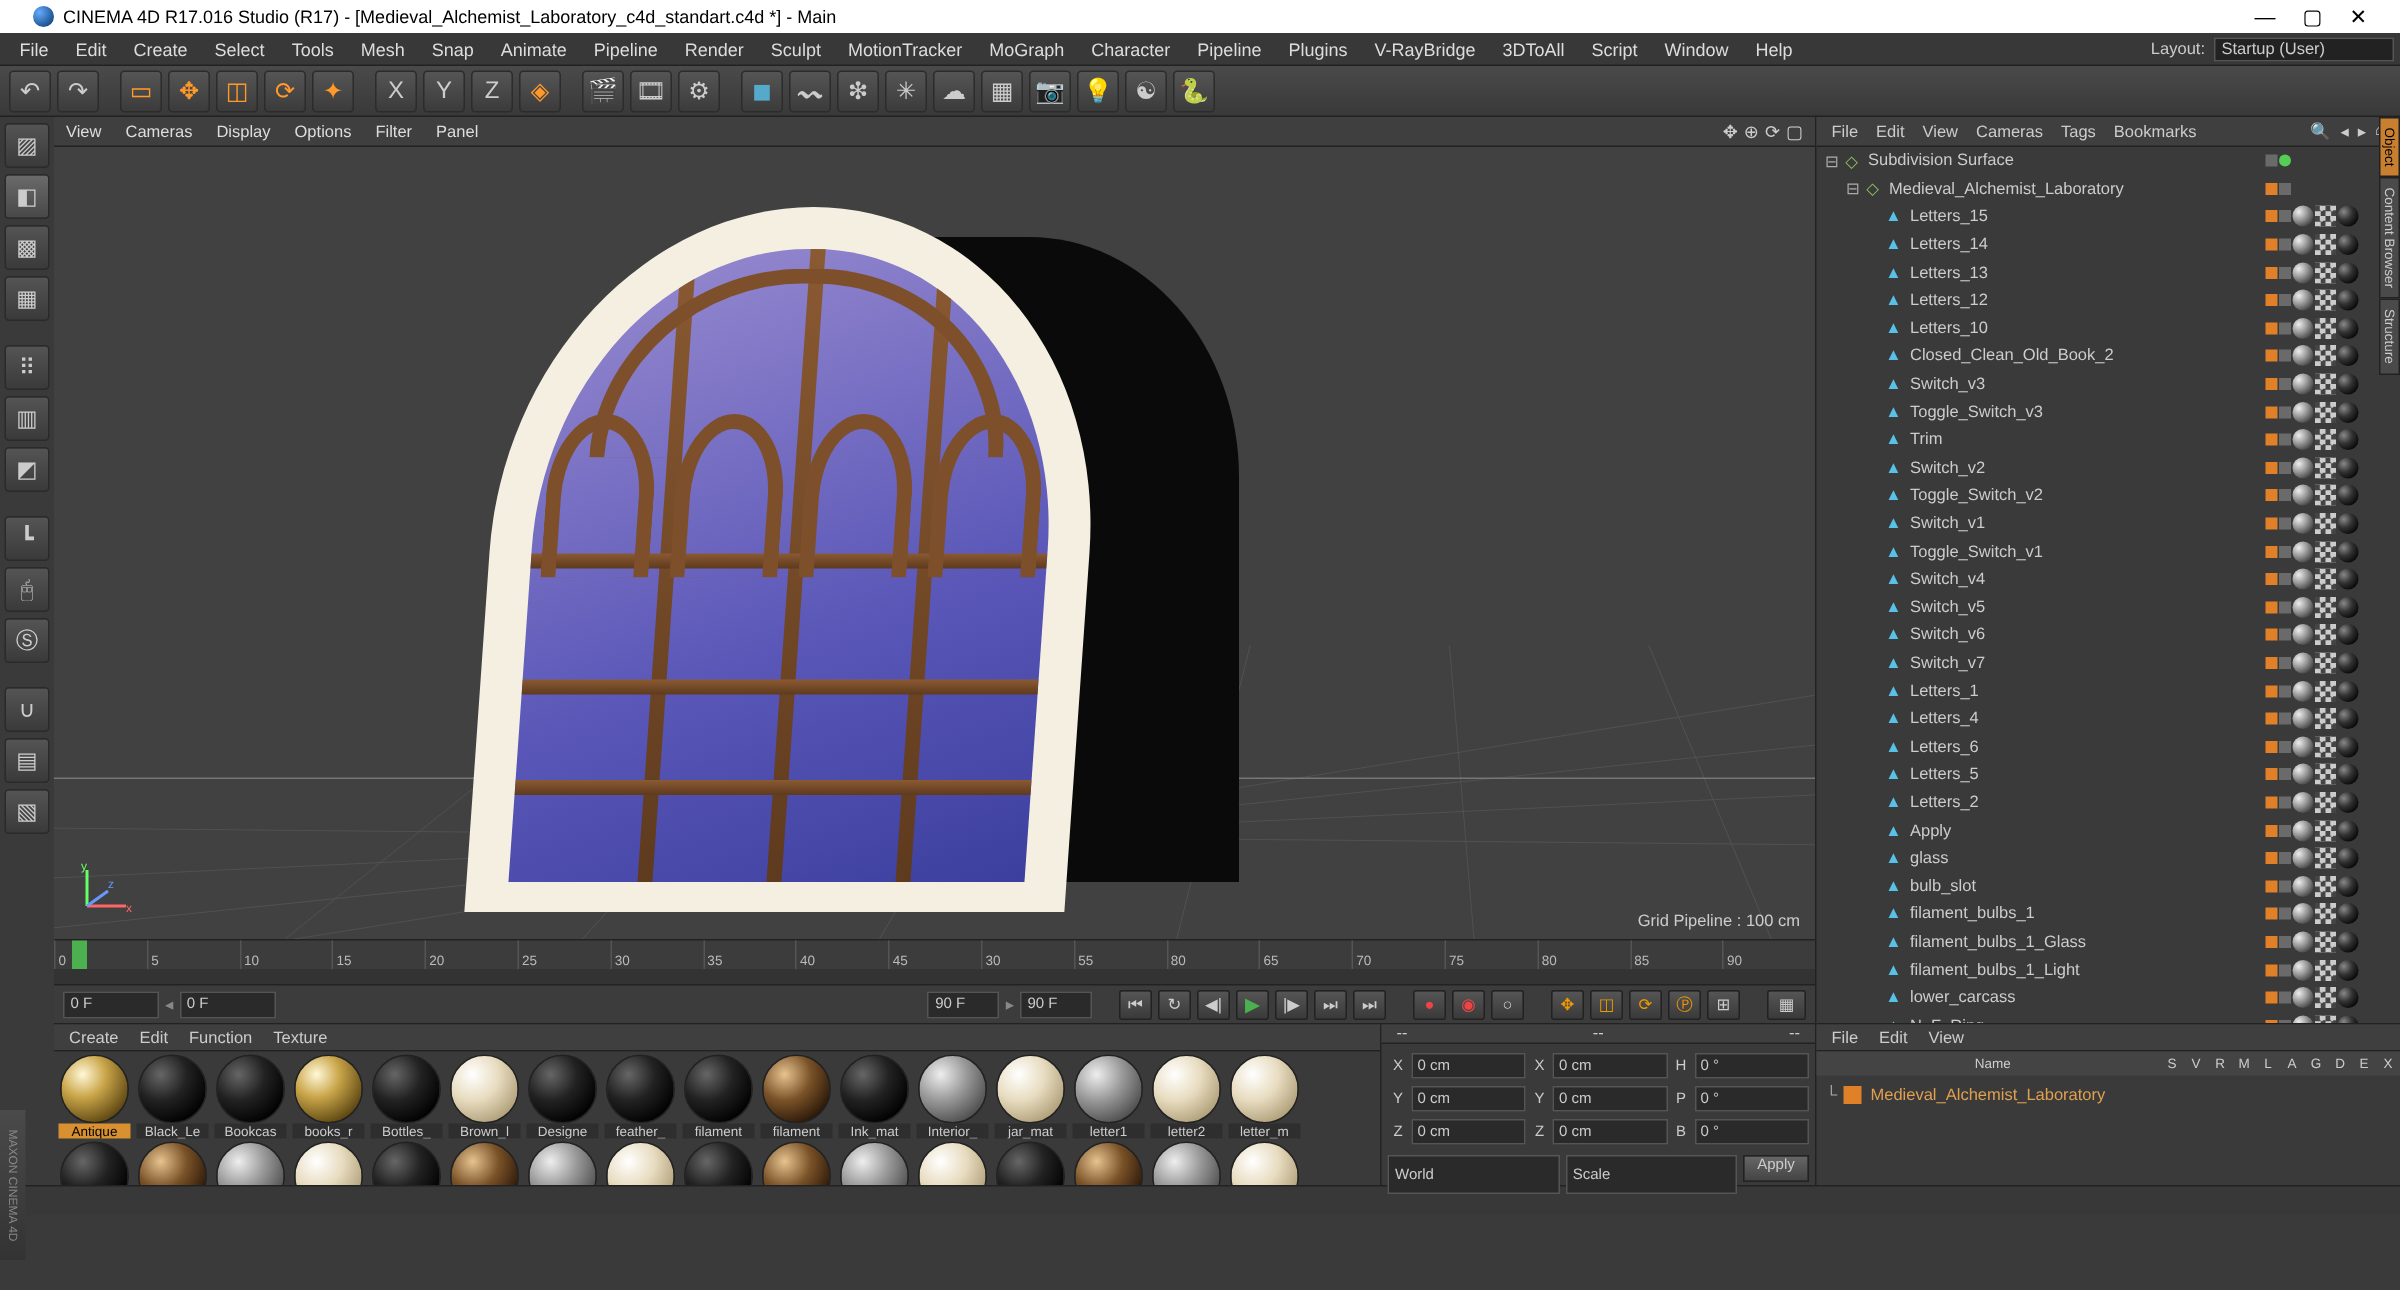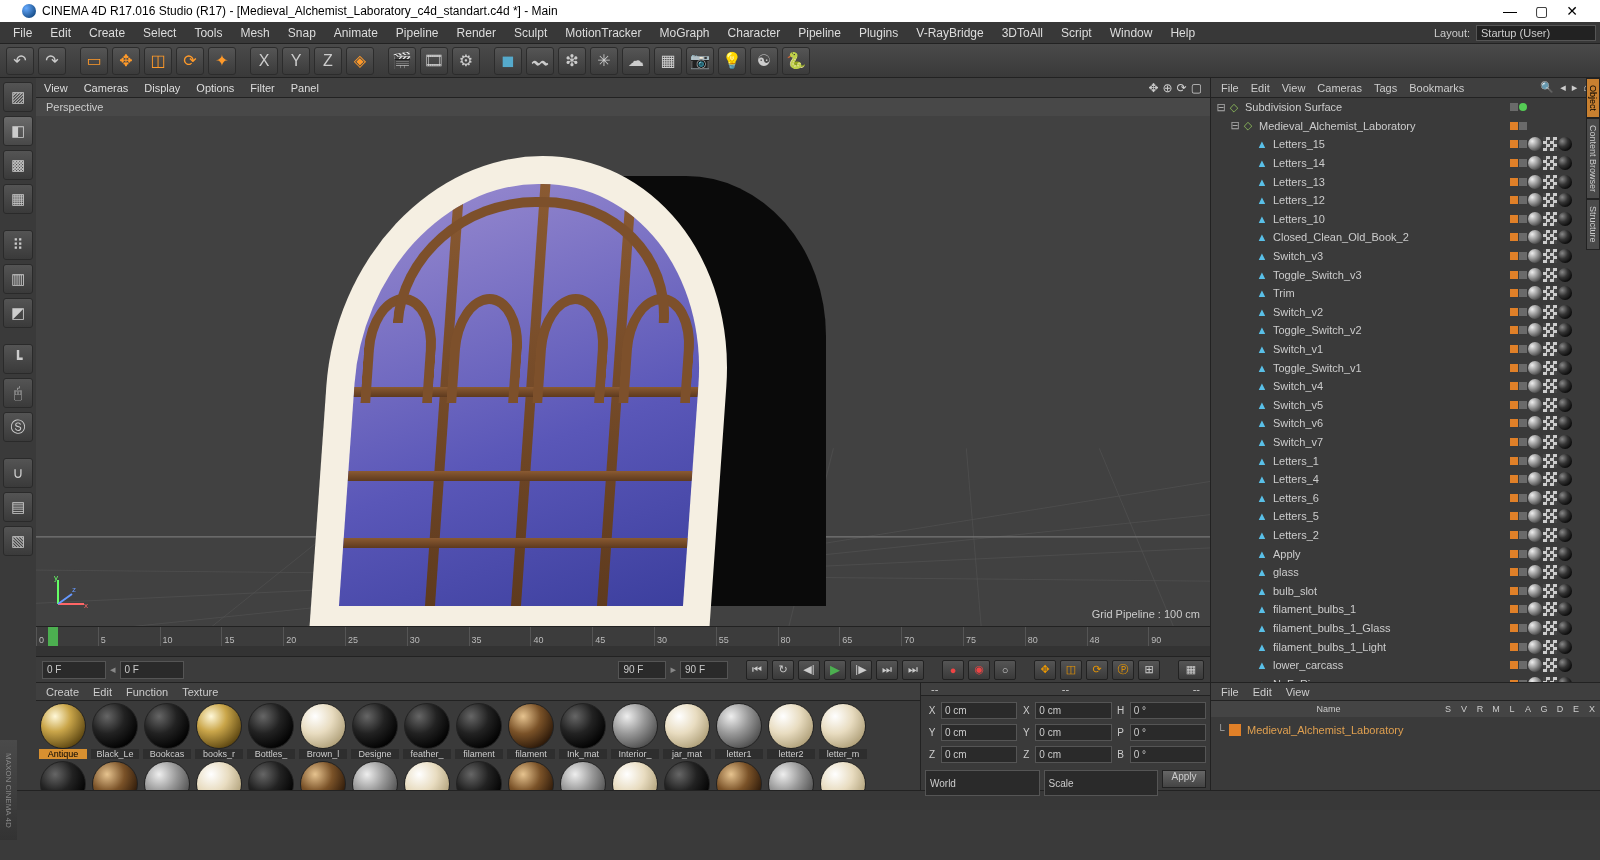--- a/index.html
+++ b/index.html
@@ -237,23 +237,20 @@
         <span class="vp-menu-item">Options</span>
         <span class="vp-menu-item">Filter</span>
         <span class="vp-menu-item">Panel</span>
       <div class="vp-right-icons">
         <span>✥</span>
         <span>⊕</span>
         <span>⟳</span>
         <span>▢</span>
       </div>
     </div>
-    <div class="vp-label-strip">
-        <span>Perspective</span>
-      </div>
     <div class="viewport">
       <svg class="grid-plane" viewBox="0 0 1060 540" preserveAspectRatio="none">
         <g stroke="#555" stroke-width="0.5">
           <line x1="0" y1="470" x2="1060" y2="360"></line>
           <line x1="0" y1="500" x2="1060" y2="330"></line>
           <line x1="0" y1="440" x2="1060" y2="390"></line>
           <line x1="0" y1="410" x2="1060" y2="420"></line>
           <line x1="60" y1="540" x2="360" y2="300"></line>
           <line x1="260" y1="540" x2="480" y2="300"></line>
           <line x1="460" y1="540" x2="600" y2="300"></line>
@@ -304,21 +301,21 @@
           <div class="tick">35</div>
           <div class="tick">40</div>
           <div class="tick">45</div>
           <div class="tick">30</div>
           <div class="tick">55</div>
           <div class="tick">80</div>
           <div class="tick">65</div>
           <div class="tick">70</div>
           <div class="tick">75</div>
           <div class="tick">80</div>
-          <div class="tick">48</div>
+          <div class="tick">85</div>
           <div class="tick">90</div>
         </div>
       <div class="playhead"></div>
     </div>
     <div class="timeline-edges"></div>
 
     <div class="transport">
       <div class="tf">
           <span>0 F</span>
         </div>

